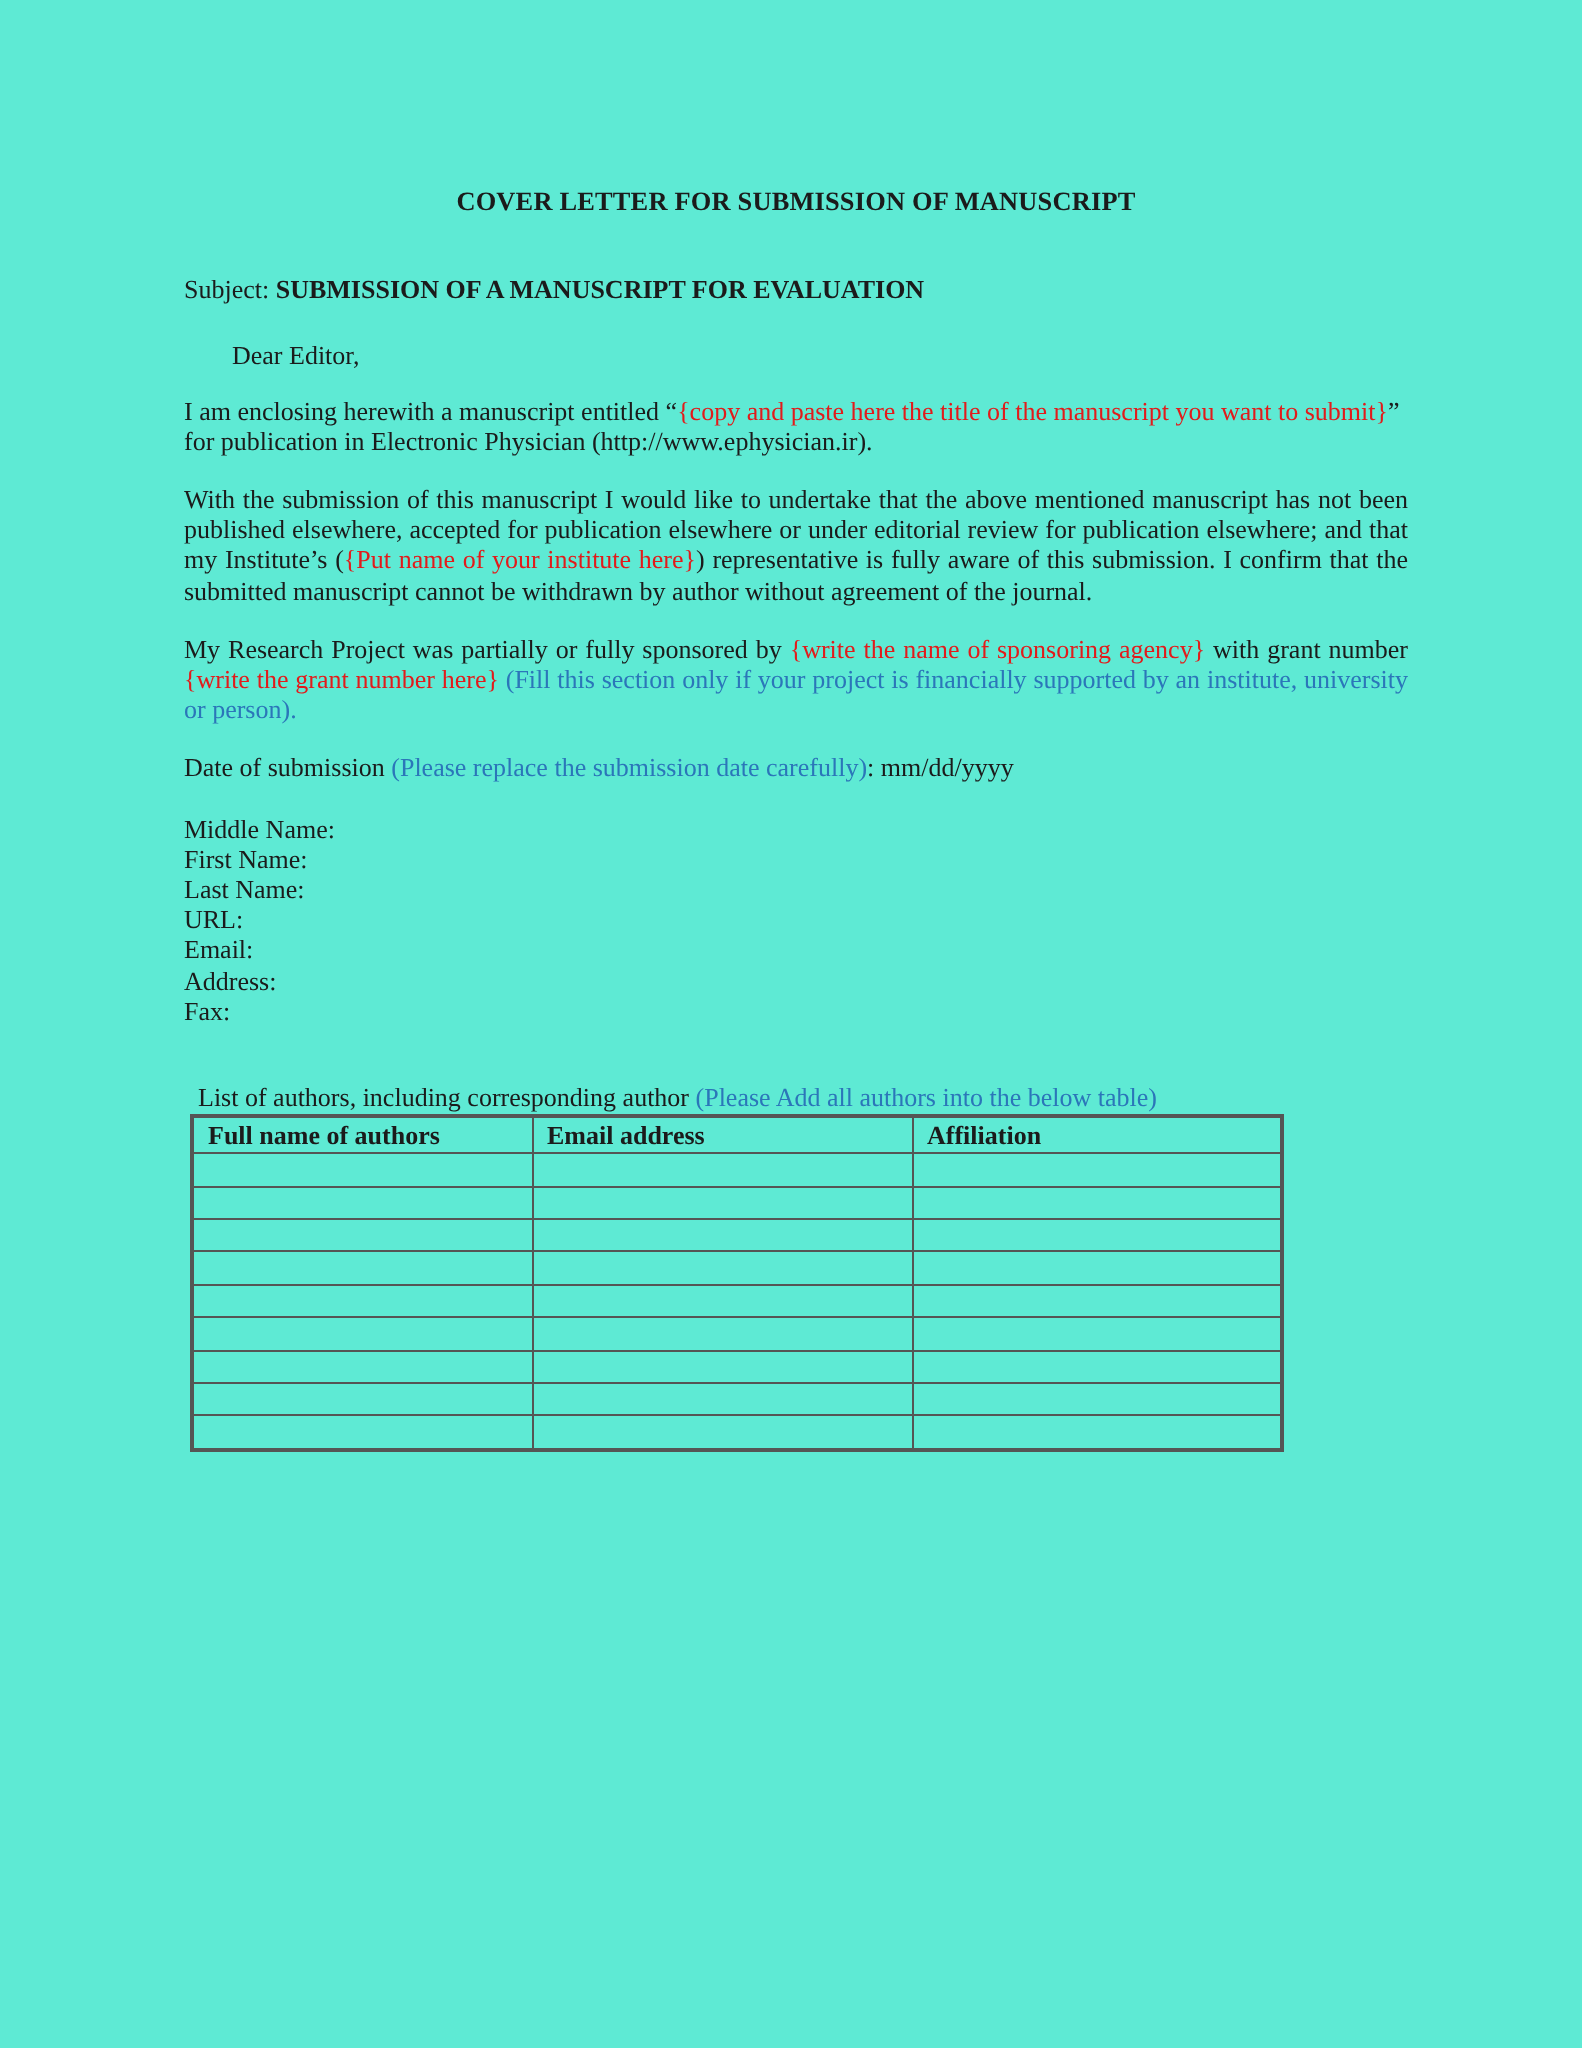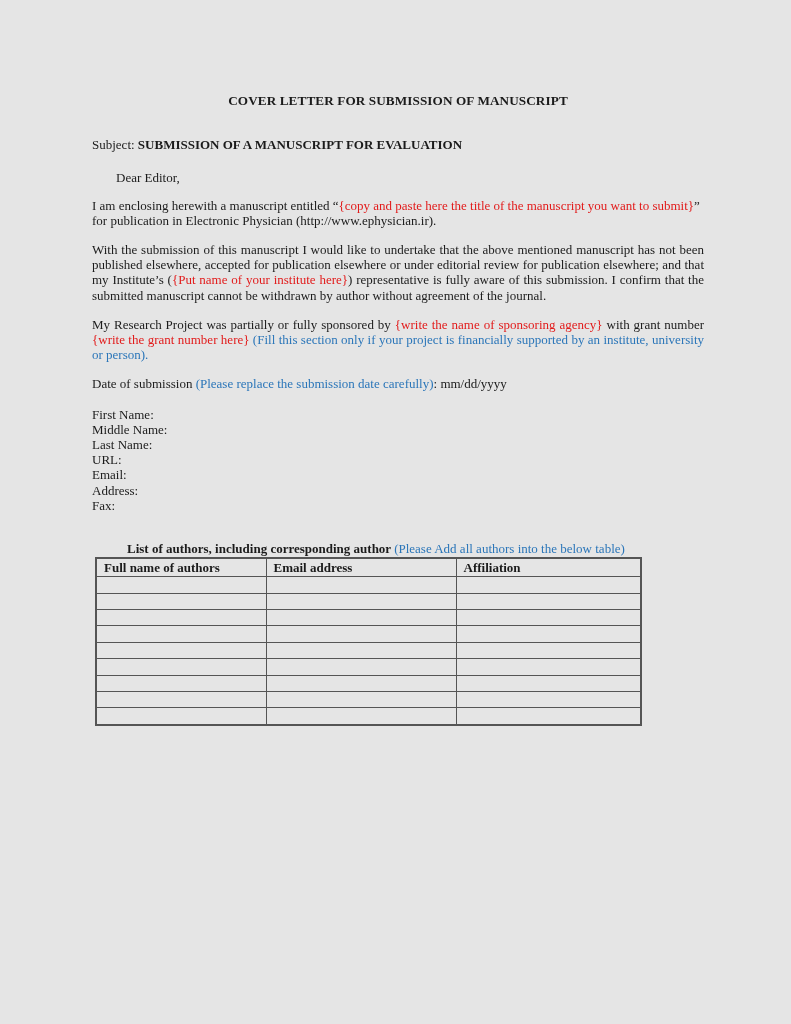--- a/index.html
+++ b/index.html
@@ -7,21 +7,21 @@
     --blue: #2b76b9;
     --text: #1b1b1b;
     --table_border: #555555;
   }
   html, body { margin: 0; padding: 0; background: #ffffff; }
   .page {
     position: relative;
     width: 791px;
     height: 1024px;
     box-sizing: border-box;
-    background: #e5e5e5;
+    background: #5eead4;
     font-family: "Liberation Serif", serif;
     font-size: 13px;
     line-height: 15.2px;
     color: var(--text);
     padding: 93px 87px 0 92px;
     overflow: hidden;
   }
   .doc-title {
     font-size: 13.2px;
     font-weight: bold;
@@ -35,21 +35,21 @@
   .para { margin: 0; }
   .para-intro { margin-top: 12px; }
   .nowrap-line { white-space: nowrap; }
   .para-justify { margin-top: 14px; text-align: justify; }
   .date-line { margin-top: 14px; }
   .corr-block { margin-top: 15px; }
   .corr-heading { font-weight: bold; }
   .red { color: var(--red); }
   .blue { color: var(--blue); }
   .authors-heading { margin-top: 28px; margin-left: 7px; }
-  .authors-heading b { font-weight: bold; margin-left: 28px; }
+  .authors-heading b { font-weight: normal; }
   .authors-table {
     border-collapse: collapse;
     table-layout: fixed;
     width: 545px;
     margin-left: 3px;
     margin-top: 1px;
     border: 2px solid var(--table_border);
   }
   .authors-table th, .authors-table td {
     border: 1px solid var(--table_border);
@@ -81,22 +81,22 @@
 
   <p class="para para-intro"><span class="nowrap-line"><span>I am enclosing herewith a manuscript entitled “</span><span class="red">{copy and paste here the title of the manuscript you want to submit}</span><span>”</span></span><br><span>for publication in Electronic Physician (http://www.ephysician.ir).</span></p>
 
   <p class="para para-justify"><span>With the submission of this manuscript I would like to undertake that the above mentioned manuscript has not been published elsewhere, accepted for publication elsewhere or under editorial review for publication elsewhere; and that my Institute’s (</span><span class="red">{Put name of your institute here}</span><span>) representative is fully aware of this submission. I confirm that the submitted manuscript cannot be withdrawn by author without agreement of the journal.</span></p>
 
   <p class="para para-justify"><span>My Research Project was partially or fully sponsored by </span><span class="red">{write the name of sponsoring agency}</span><span> with grant number </span><span class="red">{write the grant number here}</span><span class="blue"> (Fill this section only if your project is financially supported by an institute, university or person).</span></p>
 
   <div class="date-line"><span>Date of submission </span><span class="blue">(Please replace the submission date carefully)</span><span>: mm/dd/yyyy</span></div>
 
   <div class="corr-block">
+    <div>Middle Name:</div>
     <div>First Name:</div>
-    <div>Middle Name:</div>
     <div>Last Name:</div>
     <div>URL:</div>
     <div>Email:</div>
     <div>Address:</div>
     <div>Fax:</div>
   </div>
 
   <div class="authors-heading"><b>List of authors, including corresponding author </b><span class="blue">(Please Add all authors into the below table)</span></div>
 
   <table class="authors-table">

